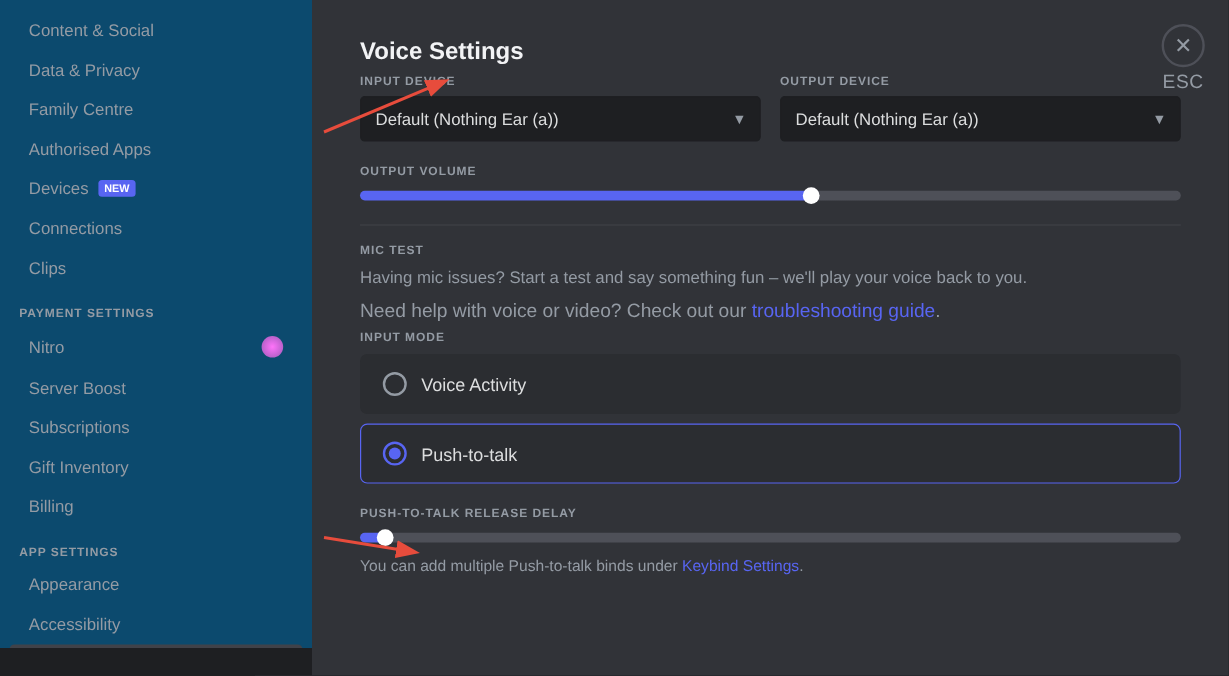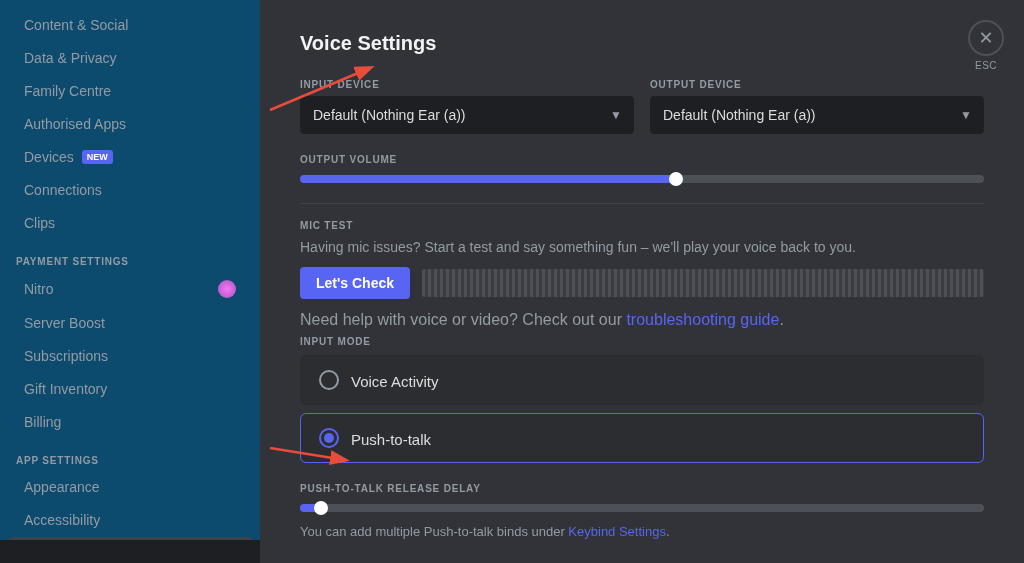--- a/index.html
+++ b/index.html
@@ -76,21 +76,21 @@
       padding: 32px 40px 32px 40px;
       position: relative;
     }
     .main-content::-webkit-scrollbar { width: 4px; }
     .main-content::-webkit-scrollbar-thumb { background: #1e1f22; border-radius: 2px; }
 
     .page-title {
       font-size: 20px;
       font-weight: 700;
       color: #f2f3f5;
-      margin-bottom: 24px;
+      margin-bottom: 8px;
     }
 
     .section-label {
       font-size: 10px;
       font-weight: 700;
       color: #949ba4;
       text-transform: uppercase;
       letter-spacing: 0.8px;
       margin-bottom: 8px;
     }
@@ -348,21 +348,21 @@
       border-radius: 50%;
       border: 2px solid #4e5058;
       display: flex;
       align-items: center;
       justify-content: center;
       color: #949ba4;
       font-size: 18px;
       font-weight: 300;
     }
     .esc-label {
-      font-size: 10px;
+      font-size: 16px;
       color: #949ba4;
       text-transform: uppercase;
       letter-spacing: 0.5px;
     }
 
     
     .arrows-container {
       position: absolute;
       top: 0; left: 0;
       width: 100%;
@@ -467,24 +467,20 @@
       <div class="slider-track output-vol">
         <div class="slider-thumb output-thumb"></div>
       </div>
     </div>
   </div>
 
   <hr class="section-divider">
 
   <div class="section-label">MIC TEST</div>
   <p class="mic-test-desc">Having mic issues? Start a test and say something fun – we'll play your voice back to you.</p>
-  <div class="mic-test-row">
-    <button class="lets-check-btn">Let's Check</button>
-    <div class="mic-visualizer"></div>
-  </div>
   <p class="troubleshoot-text">
     <span>Need help with voice or video? Check out our </span><a class="troubleshoot-link">troubleshooting guide</a><span>.</span>
   </p>
 
   <div class="input-mode-section">
     <div class="section-label">INPUT MODE</div>
     <div class="radio-card">
       <div class="radio-circle"></div>
       <span class="radio-label">Voice Activity</span>
     </div>

